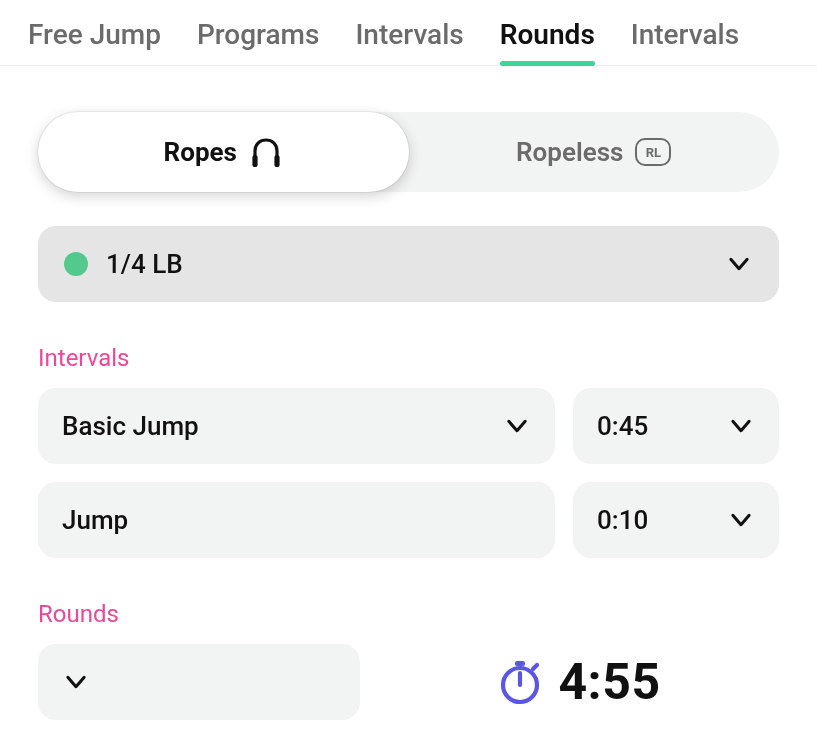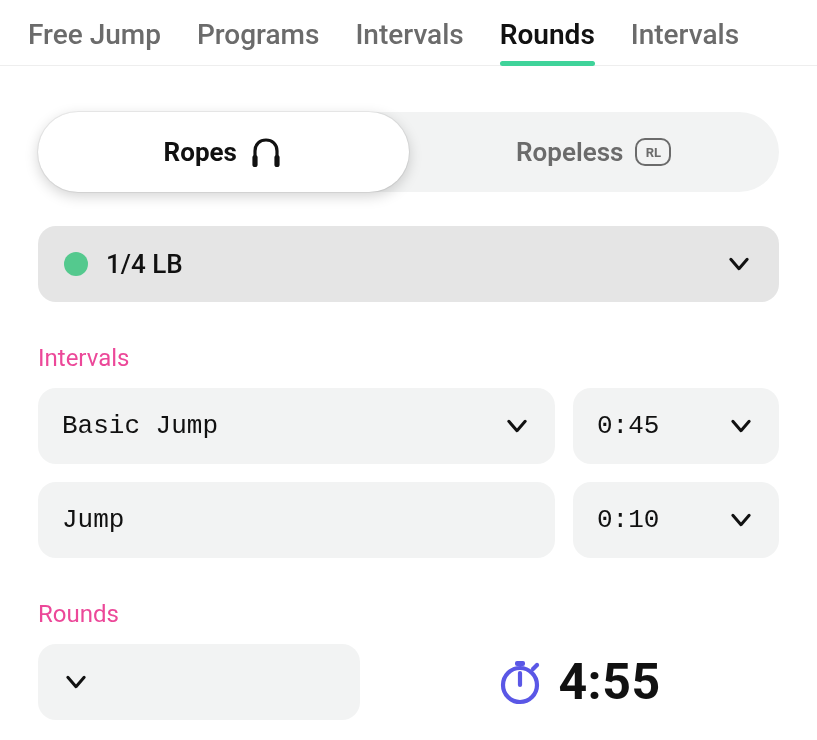--- a/index.html
+++ b/index.html
@@ -103,21 +103,20 @@
   .section-label {
     font-size: 24px;
     color: #ec4899;
     margin-top: 42px;
     margin-bottom: 16px;
   }
   .row {
     display: flex;
     gap: 18px;
     margin-bottom: 18px;
-    font-family: Liberation Mono, monospace;
   }
   .pill {
     background: #f2f3f3;
     border-radius: 18px;
     height: 76px;
     display: flex;
     align-items: center;
     padding: 0 24px;
     font-size: 26px;
     font-weight: 500;

